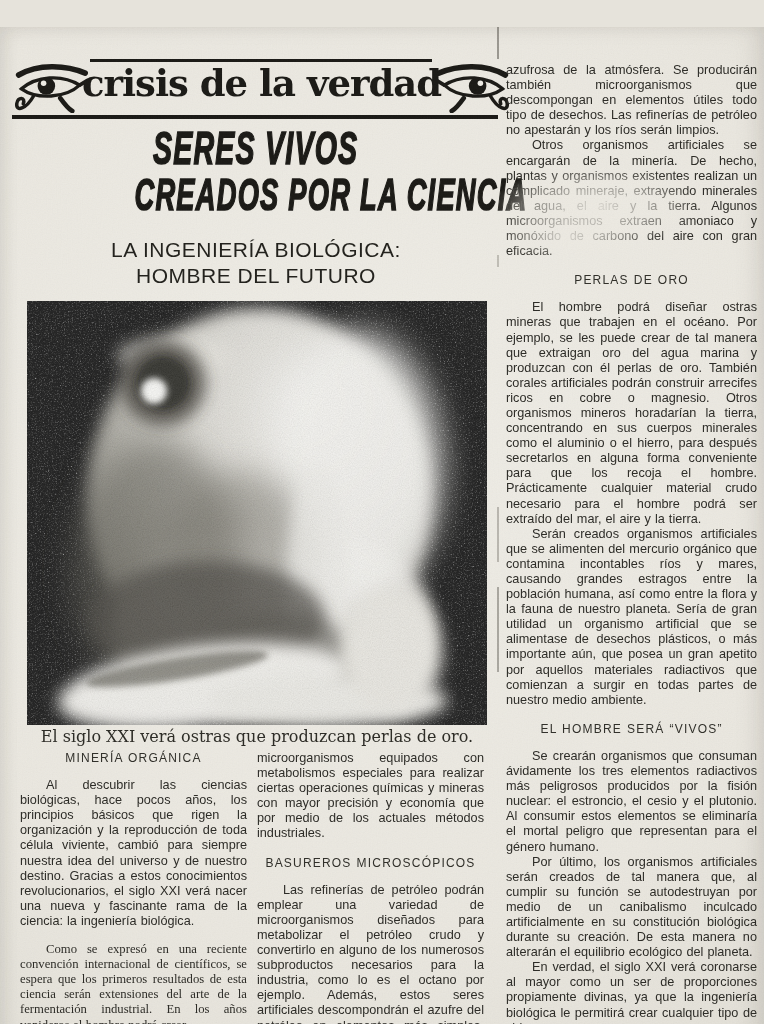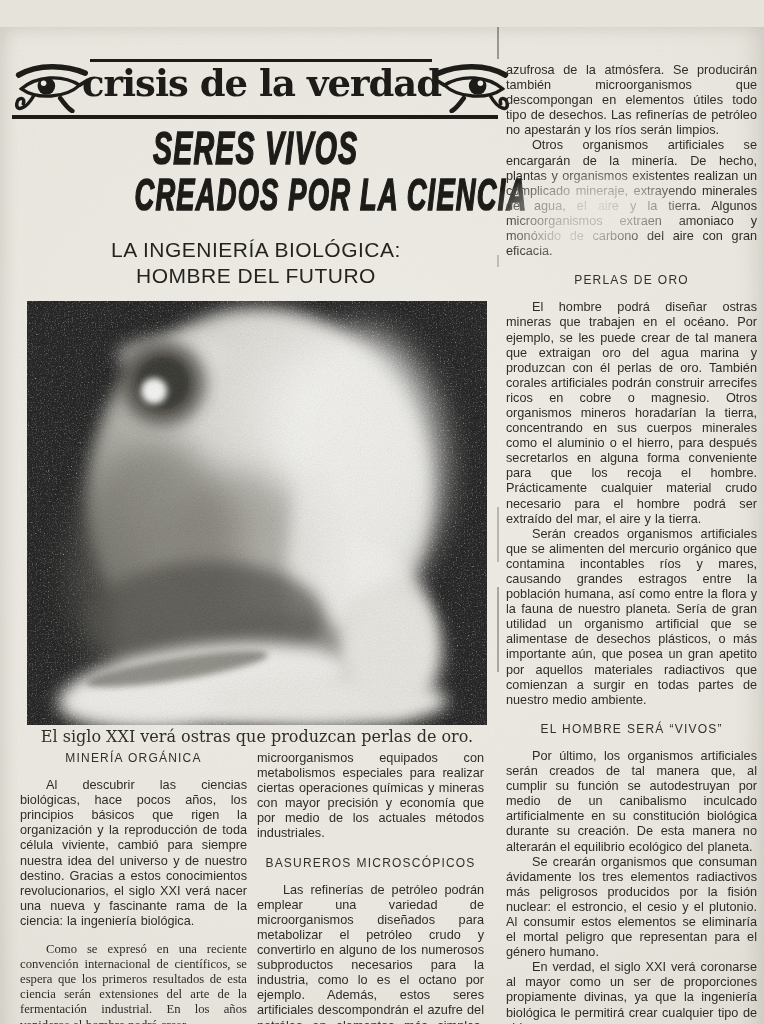--- a/index.html
+++ b/index.html
@@ -181,22 +181,22 @@
     <p class="ind">Las refinerías de petróleo podrán emplear una variedad de microorganismos diseñados para metabolizar el petróleo crudo y convertirlo en alguno de los numerosos subproductos necesarios para la industria, como lo es el octano por ejemplo. Además, estos seres artificiales descompondrán el azufre del petróleo en elementos más simples, eliminando completamente la polución</p>
   </div>
 
   <div class="col col-right">
     <p>azufrosa de la atmósfera. Se producirán también microorganismos que descompongan en elementos útiles todo tipo de desechos. Las refinerías de petróleo no apestarán y los ríos serán limpios.</p>
     <p class="ind">Otros organismos artificiales se encargarán de la minería. De hecho, plantas y organismos existentes realizan un complicado mineraje, extrayendo minerales del agua, el aire y la tierra. Algunos microorganismos extraen amoniaco y monóxido de carbono del aire con gran eficacia.</p>
     <span class="sec-head mid-head">PERLAS DE ORO</span>
     <p class="ind">El hombre podrá diseñar ostras mineras que trabajen en el océano. Por ejemplo, se les puede crear de tal manera que extraigan oro del agua marina y produzcan con él perlas de oro. También corales artificiales podrán construir arrecifes ricos en cobre o magnesio. Otros organismos mineros horadarían la tierra, concentrando en sus cuerpos minerales como el aluminio o el hierro, para después secretarlos en alguna forma conveniente para que los recoja el hombre. Prácticamente cualquier material crudo necesario para el hombre podrá ser extraído del mar, el aire y la tierra.</p>
     <p class="ind">Serán creados organismos artificiales que se alimenten del mercurio orgánico que contamina incontables ríos y mares, causando grandes estragos entre la población humana, así como entre la flora y la fauna de nuestro planeta. Sería de gran utilidad un organismo artificial que se alimentase de desechos plásticos, o más importante aún, que posea un gran apetito por aquellos materiales radiactivos que comienzan a surgir en todas partes de nuestro medio ambiente.</p>
     <span class="sec-head mid-head">EL HOMBRE SERÁ “VIVOS”</span>
+    <p class="ind">Se crearán organismos que consuman ávidamente los tres elementos radiactivos más peligrosos producidos por la fisión nuclear: el estroncio, el cesio y el plutonio. Al consumir estos elementos se eliminaría el mortal peligro que representan para el género humano.</p>
     <p class="ind">Por último, los organismos artificiales serán creados de tal manera que, al cumplir su función se autodestruyan por medio de un canibalismo inculcado artificialmente en su constitución biológica durante su creación. De esta manera no alterarán el equilibrio ecológico del planeta.</p>
-    <p class="ind">Se crearán organismos que consuman ávidamente los tres elementos radiactivos más peligrosos producidos por la fisión nuclear: el estroncio, el cesio y el plutonio. Al consumir estos elementos se eliminaría el mortal peligro que representan para el género humano.</p>
     <p class="ind">En verdad, el siglo XXI verá coronarse al mayor como un ser de proporciones propiamente divinas, ya que la ingeniería biológica le permitirá crear cualquier tipo de vida.</p>
   </div>
 
   <div class="vfrag" style="left:497px;top:0;height:32px;opacity:.55"></div>
   <div class="vfrag" style="left:497px;top:228px;height:12px;opacity:.3"></div>
   <div class="vfrag" style="left:497px;top:480px;height:55px;opacity:.35"></div>
   <div class="vfrag" style="left:497px;top:560px;height:85px;opacity:.45"></div>
 
   <div class="fadeblot"></div>
   <div class="fadeblot2"></div>

